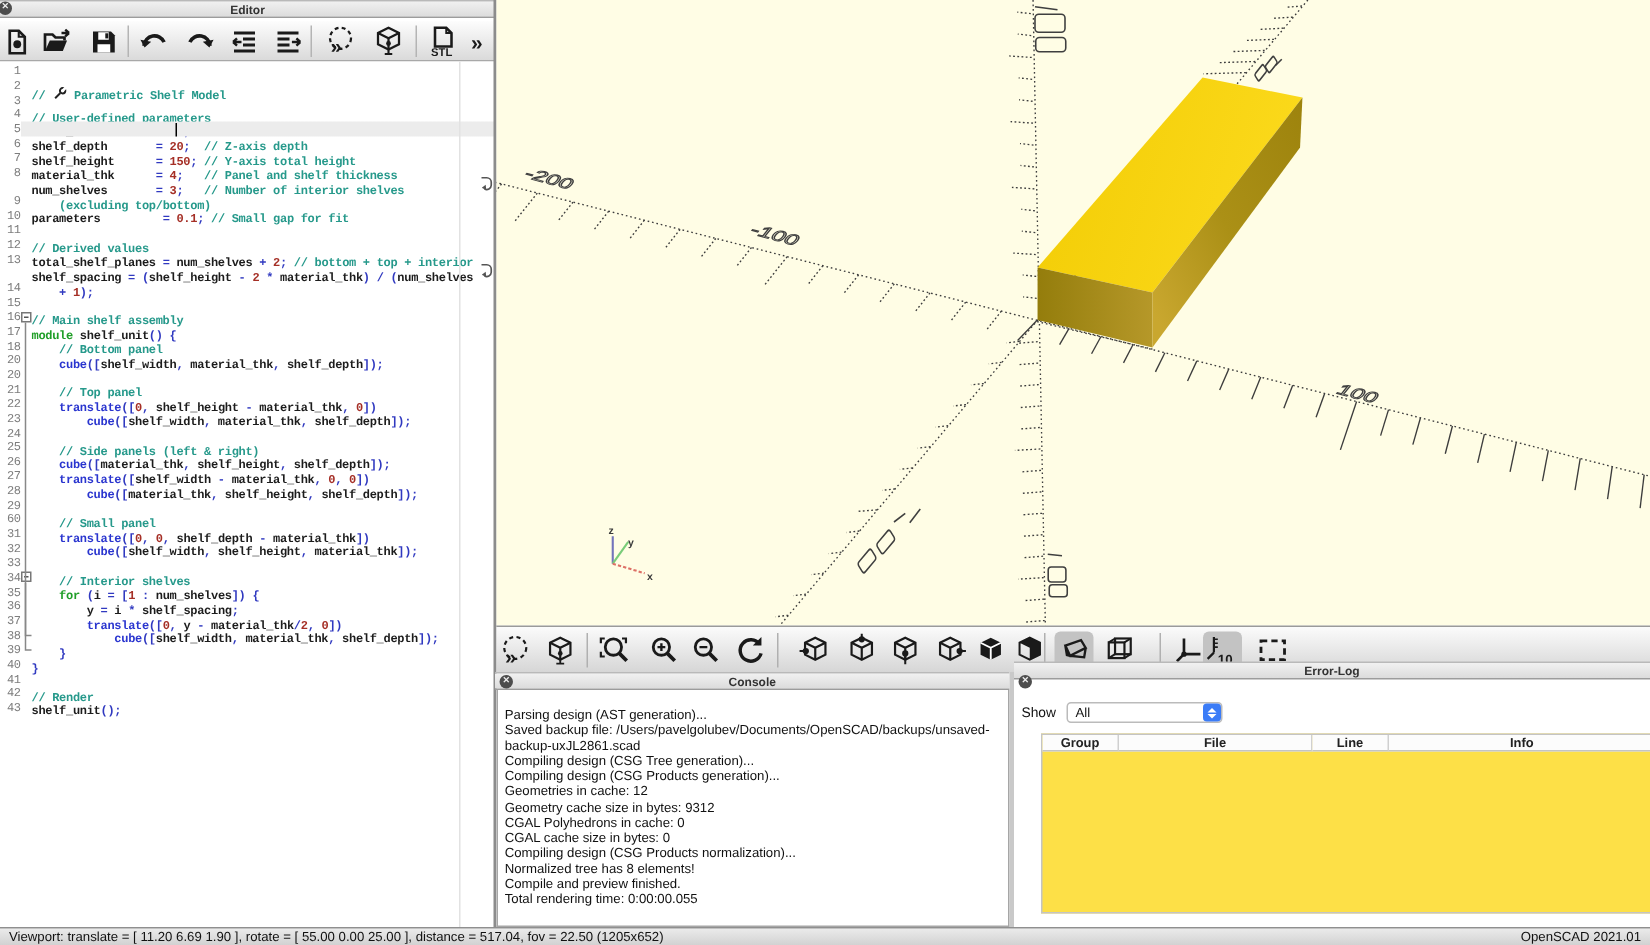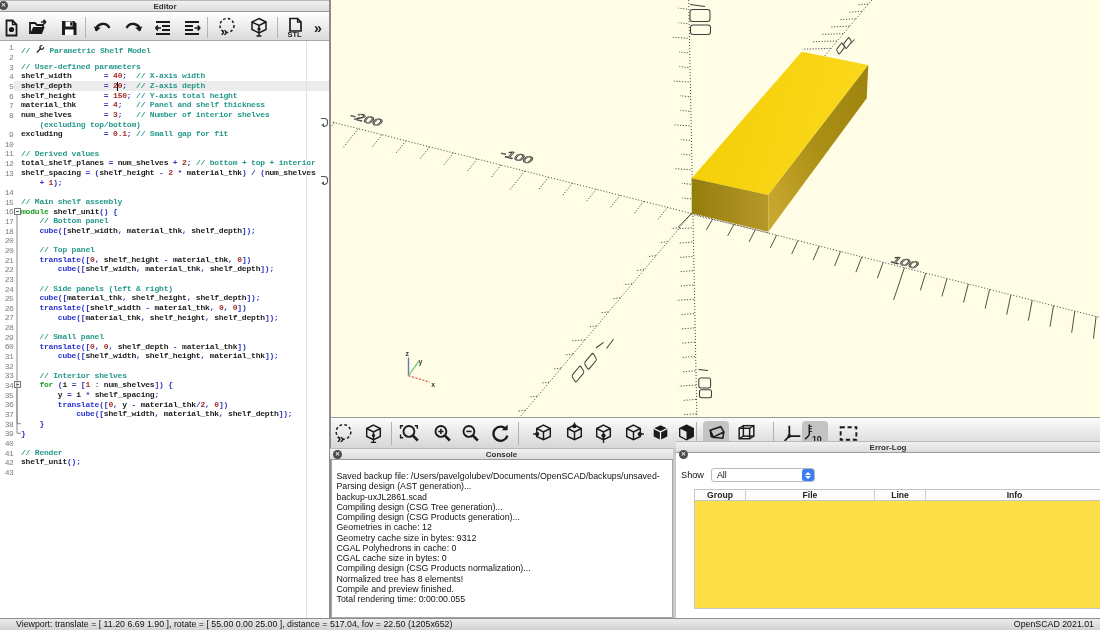--- a/index.html
+++ b/index.html
@@ -16,21 +16,21 @@
 #edtool { position:absolute; left:0; top:13.5px; width:330px; height:27.5px;
   background:linear-gradient(#fdfdfd,#dadada); border-bottom:1px solid #a8a8a8; }
 .tbi { position:absolute; }
 .tsep { position:absolute; top:3px; height:21px; width:1px; background:#b4b4b4; }
 #codearea { position:absolute; left:0; top:41px; width:330px; height:577px; background:#fff;
   font-family:"Liberation Mono",monospace; font-weight:bold; font-size:8px; letter-spacing:-0.2px; }
 .row { position:absolute; left:0; height:9.65px; width:330px; white-space:pre; }
 .row.cl { background:linear-gradient(to right, rgba(0,0,0,0) 14px, #ececec 14px); }
 .ln { position:absolute; left:0; top:0.8px; width:13.5px; text-align:right; color:#7d7d7d;
   font-weight:normal; letter-spacing:-0.4px; }
-.code { position:absolute; left:21px; top:0;text-align:center; }
+.code { position:absolute; left:21px; top:13px;text-align:center; }
 .code .c { color:#26998b; } .code .n { color:#a52f26; } .code .k { color:#1f9e27; }
 .code .f { color:#2a35cf; } .code .o { color:#3039c0; } .code .i { color:#1c1c1c; }
 .wr { position:relative; top:1px; }
 .fbox { position:absolute; width:7px; height:7px; border:1px solid #777; background:#fff; }
 .fbox:before { content:""; position:absolute; left:1px; top:2px; width:3px; border-top:1px solid #555; }
 .fold { position:absolute; }
 .wrapmark { position:absolute; left:319px; }
 .caret { position:absolute; width:1px; height:9px; background:#000; }
 #edgeline { position:absolute; left:306px; top:41px; width:1px; height:577px; background:#e2e2e2; }
 #splitter { position:absolute; left:329px; top:0; width:2px; height:618px; background:#8c8c8c; }
@@ -136,21 +136,21 @@
             <path d="M13.5 7 L20 0.5" stroke="#fff" stroke-width="3.6" fill="none"></path>
           </svg><span class="c"> Parametric Shelf Model</span></span></div>
 <div class="row" style="top:11.15px"><span class="ln">2</span><span class="code"></span></div>
 <div class="row" style="top:20.80px"><span class="ln">3</span><span class="code"><span class="c">// User-defined parameters</span></span></div>
 <div class="row" style="top:30.45px"><span class="ln">4</span><span class="code"><span class="i">shelf_width</span><span class="o">       = </span><span class="n">40</span><span class="o">;</span><span class="i">  </span><span class="c">// X-axis width</span></span></div>
 <div class="row cl" style="top:40.10px"><span class="ln">5</span><span class="code"><span class="i">shelf_depth</span><span class="o">       = </span><span class="n">20</span><span class="o">;</span><span class="i">  </span><span class="c">// Z-axis depth</span></span></div>
 <div class="row" style="top:49.75px"><span class="ln">6</span><span class="code"><span class="i">shelf_height</span><span class="o">      = </span><span class="n">150</span><span class="o">;</span><span class="i"> </span><span class="c">// Y-axis total height</span></span></div>
 <div class="row" style="top:59.40px"><span class="ln">7</span><span class="code"><span class="i">material_thk</span><span class="o">      = </span><span class="n">4</span><span class="o">;</span><span class="i">   </span><span class="c">// Panel and shelf thickness</span></span></div>
 <div class="row" style="top:69.05px"><span class="ln">8</span><span class="code"><span class="i">num_shelves</span><span class="o">       = </span><span class="n">3</span><span class="o">;</span><span class="i">   </span><span class="c">// Number of interior shelves</span></span></div>
 <div class="row" style="top:78.70px"><span class="ln"></span><span class="code"><span class="i">    </span><span class="c">(excluding top/bottom)</span></span></div>
-<div class="row" style="top:88.35px"><span class="ln">9</span><span class="code"><span class="i">excluding</span><span class="o">         = </span><span class="n">0.1</span><span class="o">;</span><span class="i"> </span><span class="c">// Small gap for fit</span></span></div>
+<div class="row" style="top:88.35px"><span class="ln">9</span><span class="code"><span class="i">parameters</span><span class="o">         = </span><span class="n">0.1</span><span class="o">;</span><span class="i"> </span><span class="c">// Small gap for fit</span></span></div>
 <div class="row" style="top:98.00px"><span class="ln">10</span><span class="code"></span></div>
 <div class="row" style="top:107.65px"><span class="ln">11</span><span class="code"><span class="c">// Derived values</span></span></div>
 <div class="row" style="top:117.30px"><span class="ln">12</span><span class="code"><span class="i">total_shelf_planes</span><span class="o"> = </span><span class="i">num_shelves</span><span class="o"> + </span><span class="n">2</span><span class="o">;</span><span class="i"> </span><span class="c">// bottom + top + interior</span></span></div>
 <div class="row" style="top:126.95px"><span class="ln">13</span><span class="code"><span class="i">shelf_spacing</span><span class="o"> = (</span><span class="i">shelf_height</span><span class="o"> - </span><span class="n">2</span><span class="o"> * </span><span class="i">material_thk</span><span class="o">) / (</span><span class="i">num_shelves</span></span></div>
 <div class="row" style="top:136.60px"><span class="ln"></span><span class="code"><span class="i">    </span><span class="o">+ </span><span class="n">1</span><span class="o">);</span></span></div>
 <div class="row" style="top:146.25px"><span class="ln">14</span><span class="code"></span></div>
 <div class="row" style="top:155.90px"><span class="ln">15</span><span class="code"><span class="c">// Main shelf assembly</span></span></div>
 <div class="row" style="top:165.55px"><span class="ln">16</span><span class="code"><span class="k">module</span><span class="i"> </span><span class="i">shelf_unit</span><span class="o">() {</span></span></div>
 <div class="row" style="top:175.20px"><span class="ln">17</span><span class="code"><span class="i">    </span><span class="c">// Bottom panel</span></span></div>
 <div class="row" style="top:184.85px"><span class="ln">18</span><span class="code"><span class="i">    </span><span class="f">cube</span><span class="o">([</span><span class="i">shelf_width</span><span class="o">, </span><span class="i">material_thk</span><span class="o">, </span><span class="i">shelf_depth</span><span class="o">]);</span></span></div>
@@ -435,22 +435,22 @@
   <div class="vsep" style="left:60px"></div>
   <div class="vsep" style="left:187px"></div>
   <div class="vsep" style="left:365px"></div>
   <div class="vsep" style="left:442px"></div>
 </div>
 
 <div class="phead" id="conhead">Console</div>
 <div class="closeb" style="left:333px;top:449.5px"></div>
 <div id="conbody">
     <div id="context">
+      <div>Parsing design (AST generation)...</div>
       <div>Saved backup file: /Users/pavelgolubev/Documents/OpenSCAD/backups/unsaved-</div>
-      <div>Parsing design (AST generation)...</div>
       <div>backup-uxJL2861.scad</div>
       <div>Compiling design (CSG Tree generation)...</div>
       <div>Compiling design (CSG Products generation)...</div>
       <div>Geometries in cache: 12</div>
       <div>Geometry cache size in bytes: 9312</div>
       <div>CGAL Polyhedrons in cache: 0</div>
       <div>CGAL cache size in bytes: 0</div>
       <div>Compiling design (CSG Products normalization)...</div>
       <div>Normalized tree has 8 elements!</div>
       <div>Compile and preview finished.</div>
@@ -466,15 +466,15 @@
   <div id="dropdown">All<div id="ddbtn"></div></div>
   <div id="errtable">
     <div class="th" style="left:0;width:51px">Group</div>
     <div class="th" style="left:51px;width:129px">File</div>
     <div class="th" style="left:180px;width:51px">Line</div>
     <div class="th" style="left:231px;width:177px;border-right:none">Info</div>
   </div>
 </div>
 
 <div id="status">
-  <span style="position:absolute;left:16px">Viewport: translate = [ 11.20 6.69 1.90 ], rotate = [ 55.00 0.00 25.00 ], distance = 517.04, fov = 22.50 (1205x652)</span>
+  <span style="position:absolute;left:6px">Viewport: translate = [ 11.20 6.69 1.90 ], rotate = [ 55.00 0.00 25.00 ], distance = 517.04, fov = 22.50 (1205x652)</span>
   <span style="position:absolute;right:6px">OpenSCAD 2021.01</span>
 </div>
 
 </body></html>

